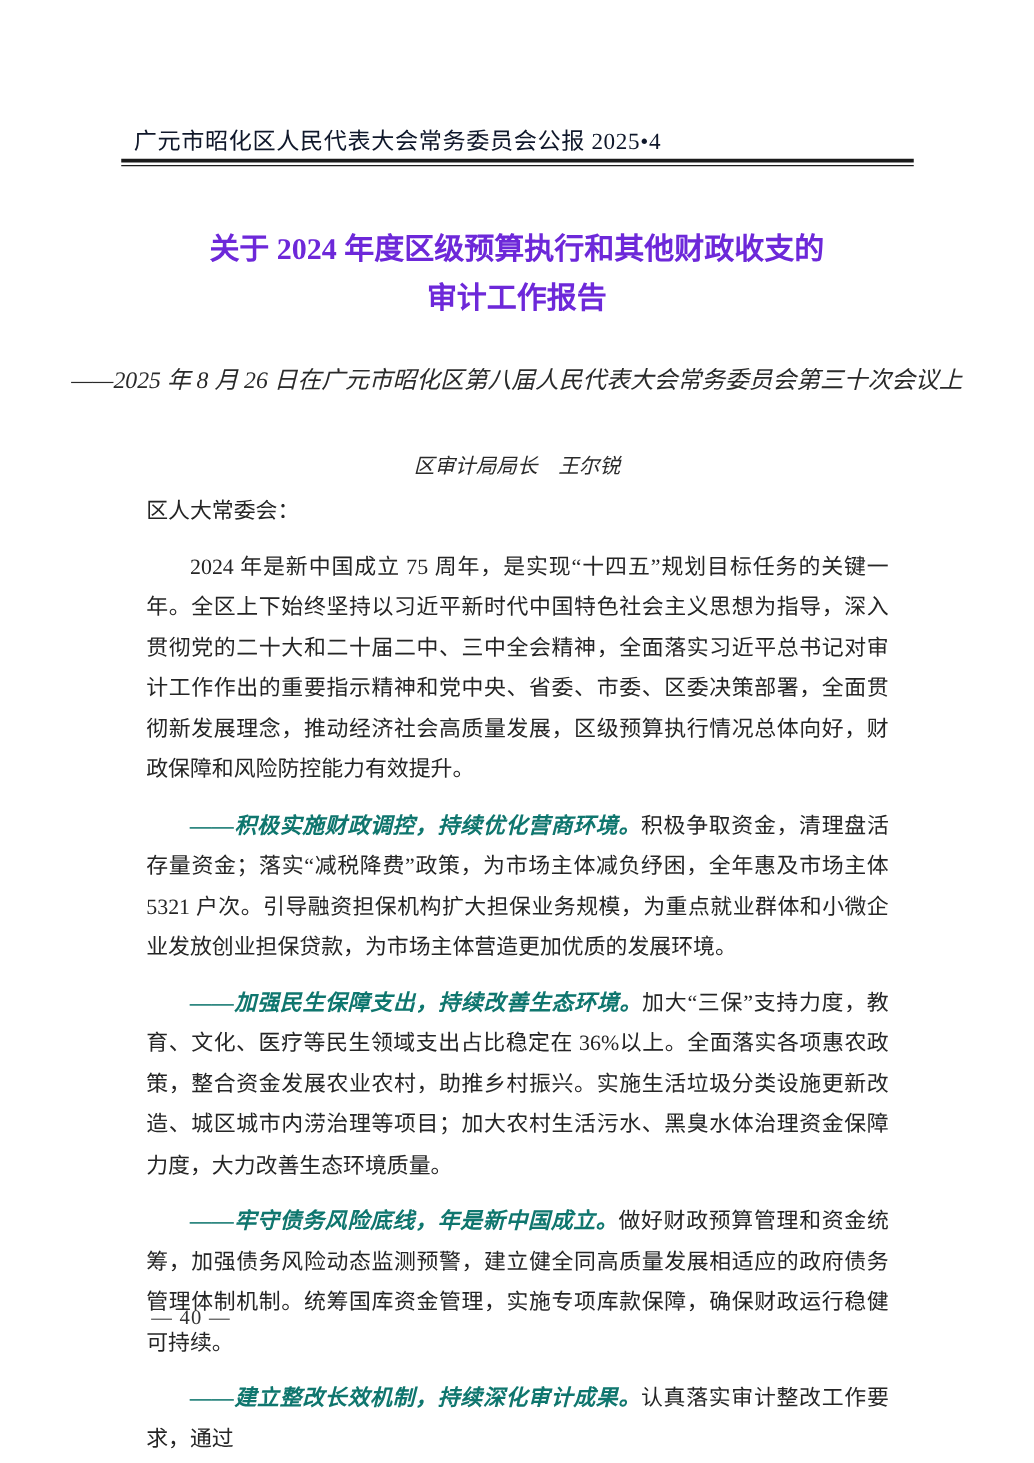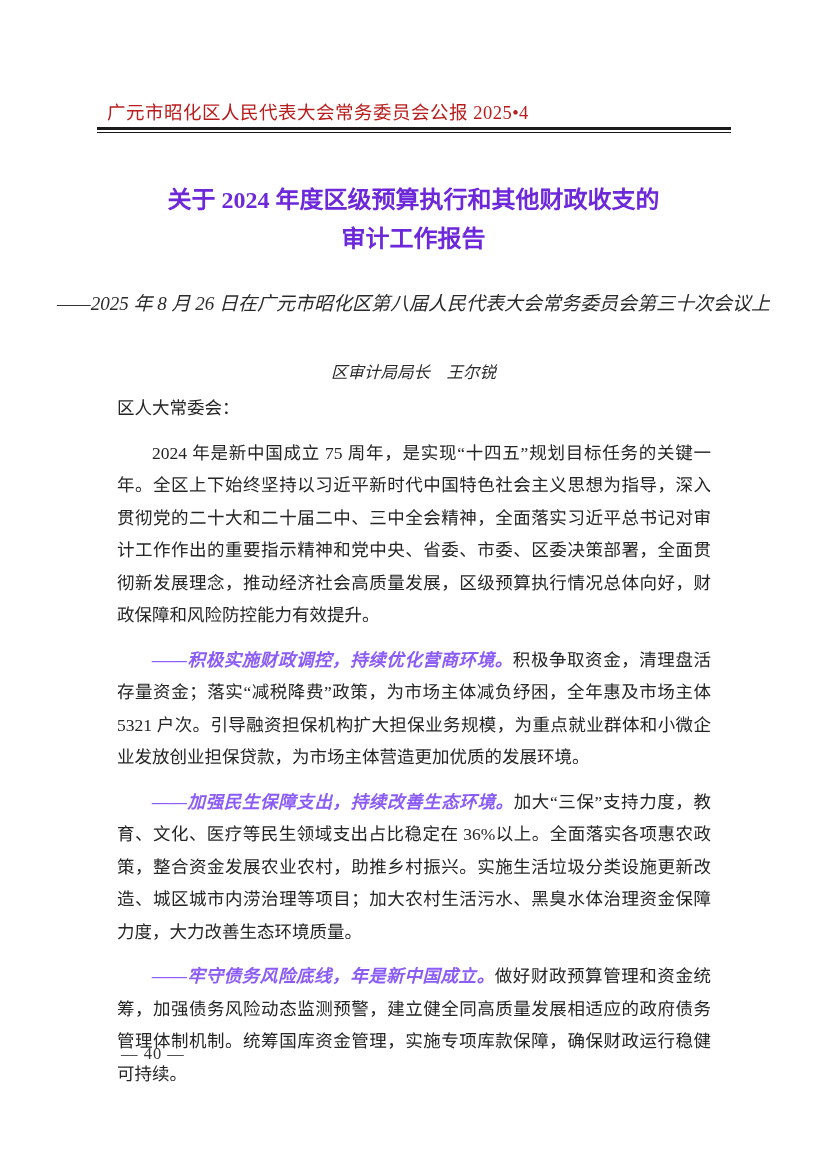--- a/index.html
+++ b/index.html
@@ -11,21 +11,21 @@
     color: #222222;
     font-family: "Liberation Serif", "DejaVu Serif", serif;
     overflow: hidden;
   }
   .masthead {
     position: absolute;
     left: 107px;
     top: 98px;
     font-size: 18.5px;
     letter-spacing: 0.5px;
-    color: #b91c1c;
+    color: #0f172a;
     white-space: pre;
   }
   .header-rule {
     position: absolute;
     left: 97px;
     top: 127px;
     width: 634px;
     height: 2px;
     border-top: 3px solid #1b1b1b;
     border-bottom: 1px solid #1b1b1b;
@@ -79,21 +79,21 @@
     color: #252525;
   }
   .doc-body p {
     margin: 12px;
     padding: 0;
     text-indent: 2em;
   }
   .doc-body p.salutation { text-indent: 0; }
   .para-lead {
     font-weight: 700;
-    color: #8b5cf6;
+    color: #0f766e;
   }
   .folio {
     position: absolute;
     left: 121px;
     top: 1044px;
     font-size: 16.5px;
     color: #333333;
     white-space: pre;
     letter-spacing: 1px;
   }
@@ -130,18 +130,21 @@
     </p>
 
     <p>
       <span class="para-lead kaiti">——加强民生保障支出，持续改善生态环境。</span><span>加大“三保”支持力度，教育、文化、医疗等民生领域支出占比稳定在 36%以上。全面落实各项惠农政策，整合资金发展农业农村，助推乡村振兴。实施生活垃圾分类设施更新改造、城区城市内涝治理等项目；加大农村生活污水、黑臭水体治理资金保障力度，大力改善生态环境质量。</span>
     </p>
 
     <p>
       <span class="para-lead kaiti">——牢守债务风险底线，年是新中国成立。</span><span>做好财政预算管理和资金统筹，加强债务风险动态监测预警，建立健全同高质量发展相适应的政府债务管理体制机制。统筹国库资金管理，实施专项库款保障，确保财政运行稳健可持续。</span>
     </p>
 
+    <p>
+      <span class="para-lead kaiti">——建立整改长效机制，持续深化审计成果。</span><span>认真落实审计整改工作要求，通过</span>
+    </p>
 
   </div>
 
   <div class="folio">— 40 —</div>
 
 </div>
 
 </body></html>

